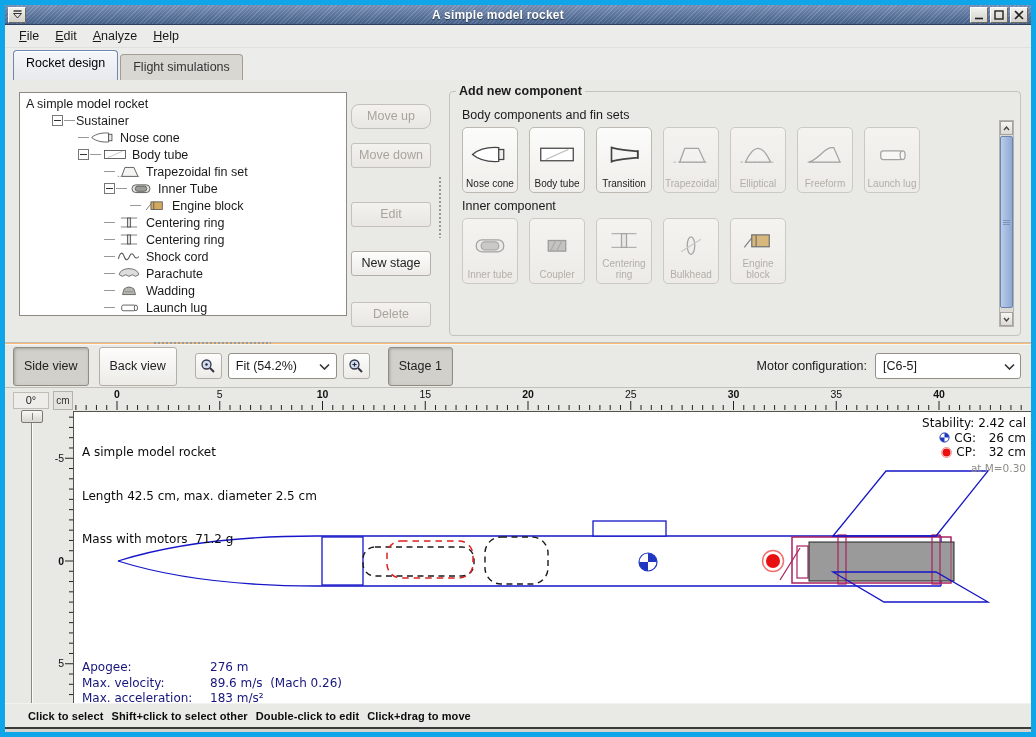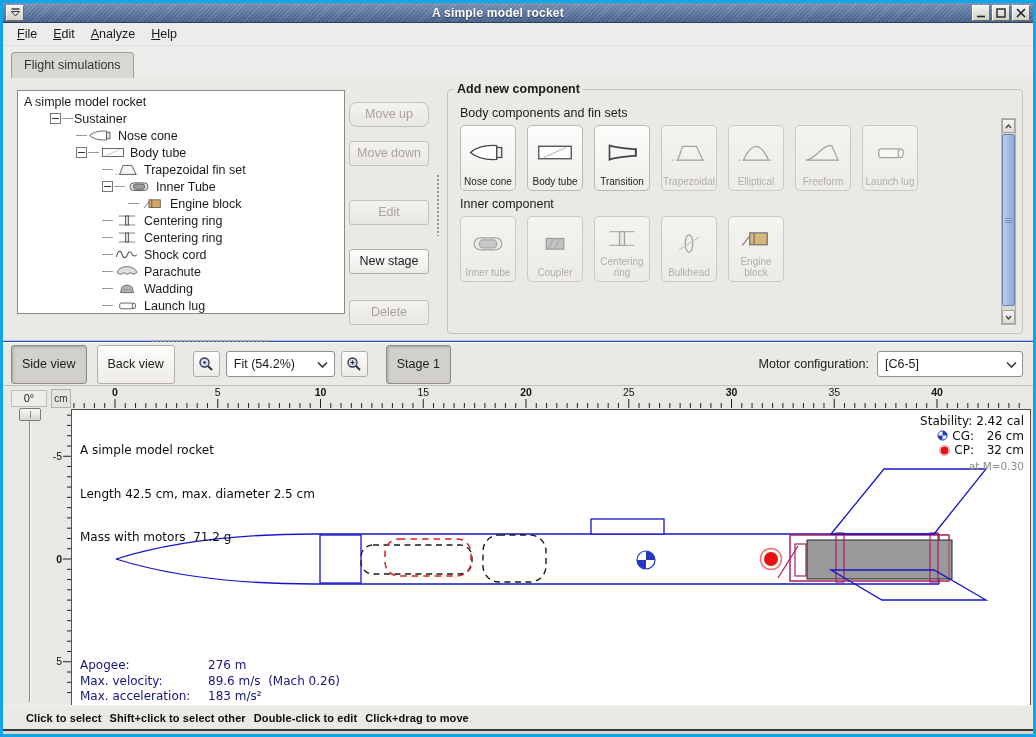--- a/index.html
+++ b/index.html
@@ -1,18 +1,18 @@
 <!DOCTYPE html>
 <html><head>
 <meta charset="utf-8">
 <style>
   * { margin:0; padding:0; box-sizing:border-box; }
   html,body { width:1036px; height:737px; }
   body { font-family:"Liberation Sans", sans-serif; font-size:12.5px; color:#1a1a1a; background:#555; }
-  .window { width:1036px; height:737px; border:3px solid #0ea5e9; background:#1d4ed8; position:relative; display:flex; flex-direction:column; }
+  .window { width:1036px; height:737px; border:5px solid #0ea5e9; background:#fdba74; position:relative; display:flex; flex-direction:column; }
 
   
   .titlebar { height:20px; flex:0 0 20px; display:flex; align-items:center;
     background: repeating-linear-gradient(135deg, rgba(255,255,255,.10) 0 1px, rgba(0,0,0,.06) 1px 3px),
                 linear-gradient(#7e95bb, #49658f);
     border-bottom:1px solid #2e3f5e; padding:0 2px; }
   .tb-btn { width:18px; height:16px; background:linear-gradient(#f2f2ef,#d2d0ca); border:1px solid #6e6a62;
     border-top-color:#fff; border-left-color:#fff; display:flex; align-items:center; justify-content:center; margin:0 1px; }
   .tb-title { flex:1; text-align:center; color:#fff; font-weight:bold; font-size:12px; text-shadow:0 1px 1px rgba(0,0,0,.55); letter-spacing:.2px; }
   .tb-controls { display:flex; }
@@ -144,20 +144,21 @@
   </div>
 
   <div class="menubar" id="menubar">
       <span class="menu-item"><u>F</u>ile</span>
       <span class="menu-item"><u>E</u>dit</span>
       <span class="menu-item"><u>A</u>nalyze</span>
       <span class="menu-item"><u>H</u>elp</span>
     </div>
 
   <div class="tabbar" id="tabbar">
+      <div class="tab active">Rocket design</div>
       <div class="tab">Flight simulations</div>
     </div>
 
   <div class="upper">
     <div class="tree-panel" id="treePanel">
         <div class="tree-row" style="padding-left: 6px;">
           <span class="tlabel">A simple model rocket</span>
         </div>
         <div class="tree-row" style="padding-left: 32px;">
           <span class="exp"></span>

